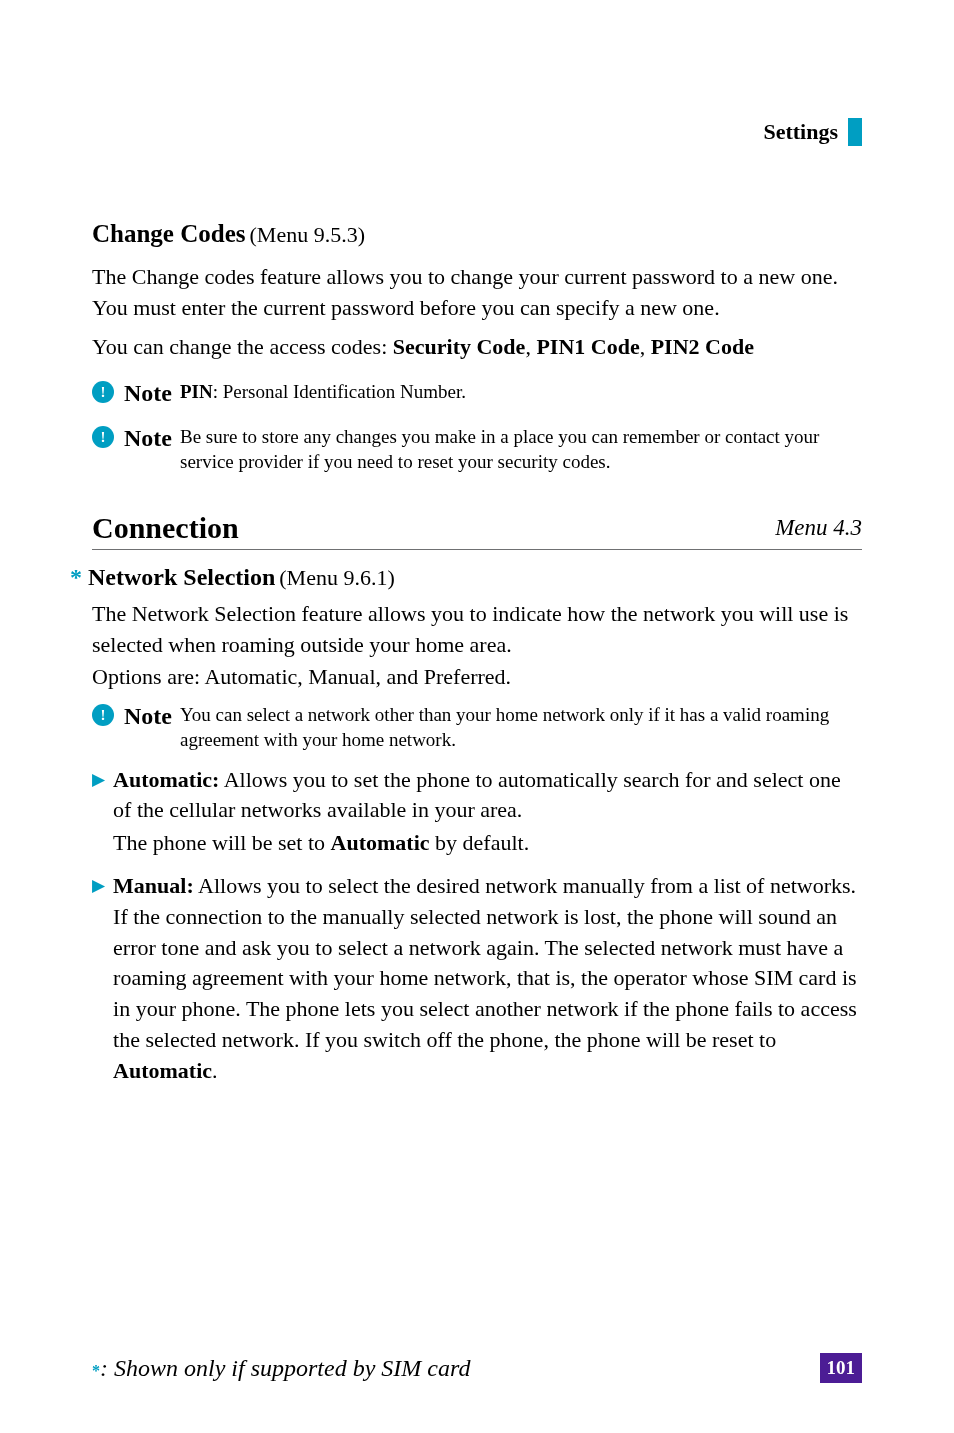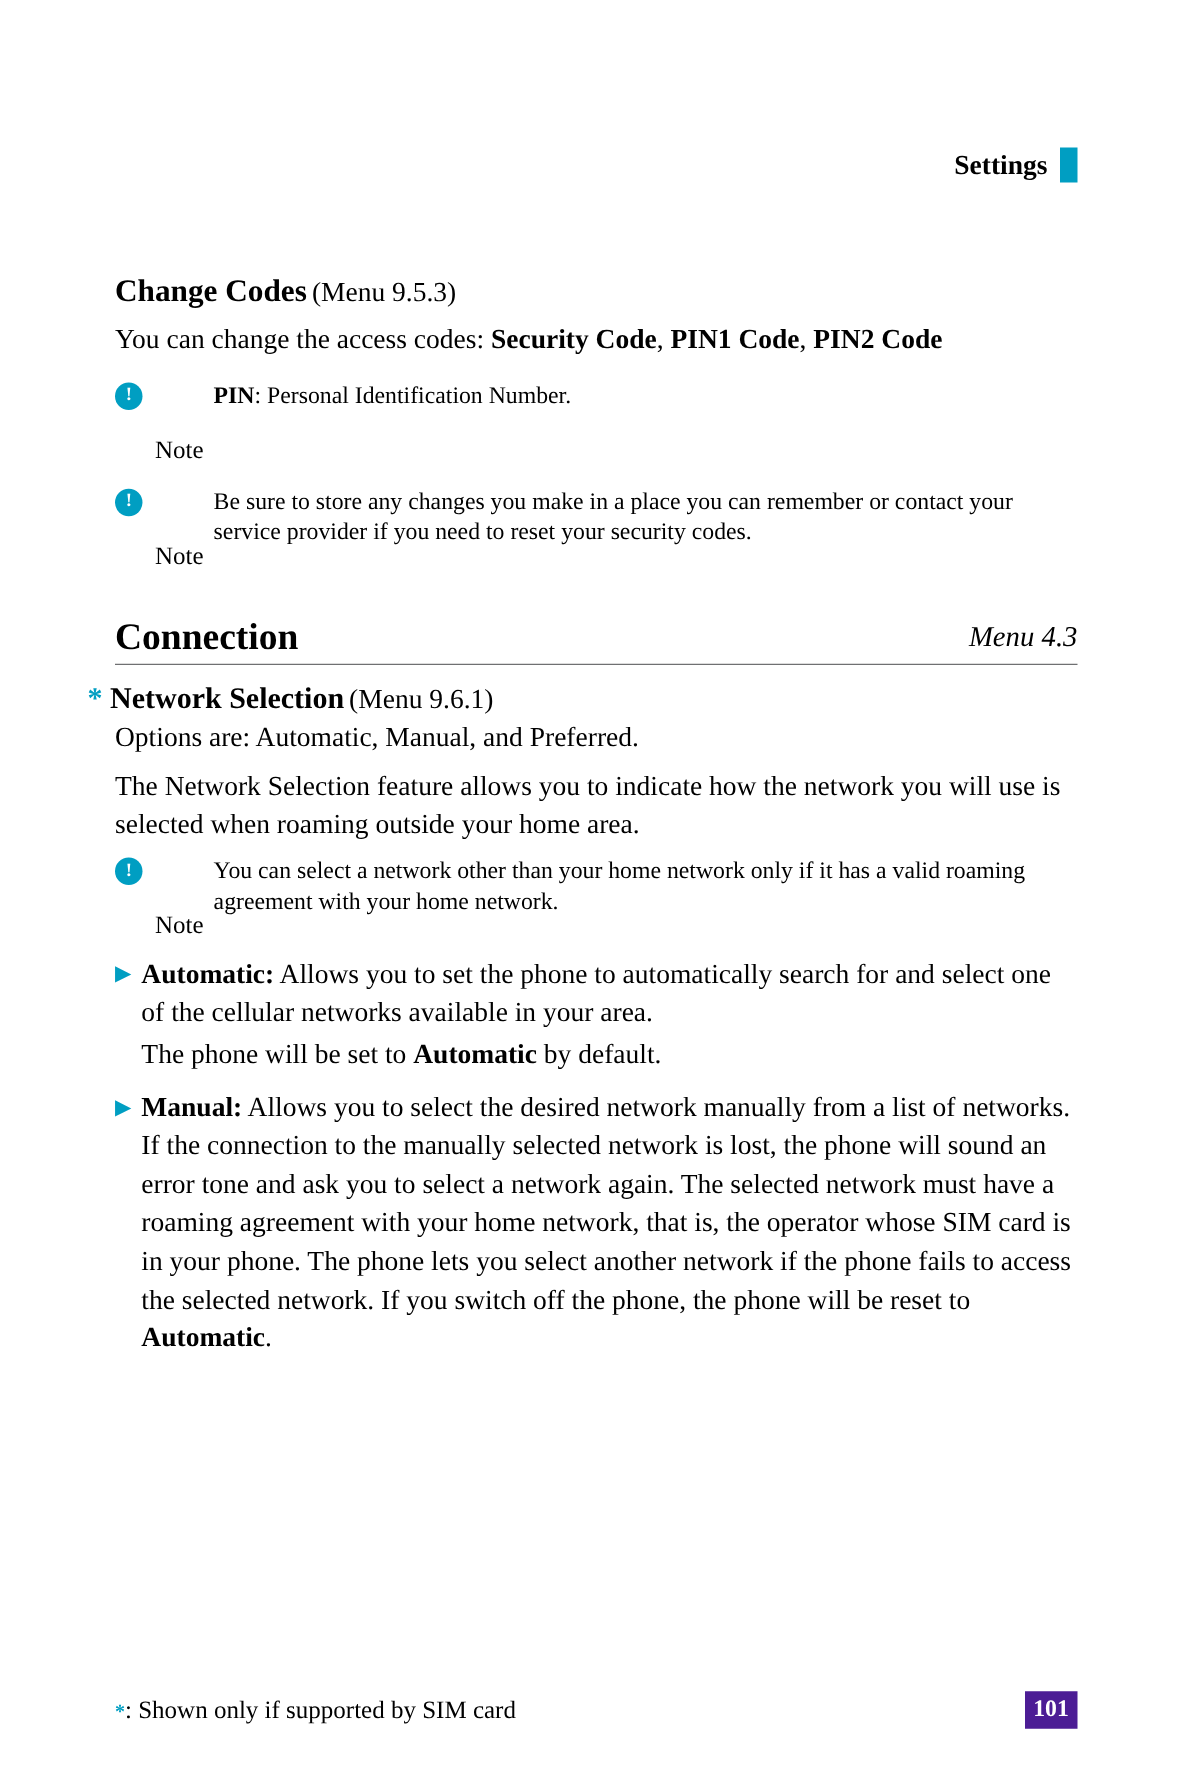--- a/index.html
+++ b/index.html
@@ -72,25 +72,24 @@
       justify-content: center;
       flex-shrink: 0;
       margin-top: 1px;
     }
     .note-icon-inner {
       color: #fff;
       font-weight: bold;
       font-size: 15px;
     }
     .note-label {
-      font-weight: normal;
-      font-size: 20px;
+      font-weight: bold;
+      font-size: 24px;
       margin-left: 10px;
       flex-shrink: 0;
-      margin-top: 44px;
     }
     .note-text {
       font-size: 19px;
       line-height: 1.3;
       margin-left: 8px;
     }
     .note-text-block {
       display: block;
     }
     .h-rule {
@@ -150,21 +149,22 @@
     .footer {
       position: absolute;
       bottom: 50px;
       left: 92px;
       right: 92px;
       display: flex;
       justify-content: space-between;
       align-items: center;
     }
     .footer-text {
-      font-size: 20px;
+      font-size: 24px;
+      font-style: italic;
     }
     .footer-star {
       color: #009ec2;
       font-weight: bold;
     }
     .page-num {
       background: #4c1d95;
       color: #fff;
       font-weight: bold;
       font-size: 19px;
@@ -180,20 +180,21 @@
 </div>
 
 <div class="content">
 
   <div>
     <span class="section-title">Change Codes</span>
     <span> </span>
     <span class="section-suffix">(Menu 9.5.3)</span>
   </div>
 
+  <p class="body-text">The Change codes feature allows you to change your current password to a new one. You must enter the current password before you can specify a new one.</p>
 
   <p class="body-text mt">
     <span>You can change the access codes: </span><span class="bold">Security Code</span><span>, </span><span class="bold">PIN1 Code</span><span>, </span><span class="bold">PIN2 Code</span>
   </p>
 
   <div class="note-row">
     <div class="note-icon">
         <span class="note-icon-inner">!</span>
       </div>
     <span class="note-label">Note</span>
@@ -219,22 +220,22 @@
   <div class="star-section">
     <span class="star">*</span>
     <div>
       <span class="network-title">Network Selection</span>
       <span> </span>
       <span class="section-suffix">(Menu 9.6.1)</span>
     </div>
   </div>
 
   <div class="indented">
+    <p class="body-text" style="margin-top:8px;">The Network Selection feature allows you to indicate how the network you will use is selected when roaming outside your home area.</p>
     <p class="body-text" style="margin-top:2px;">Options are: Automatic, Manual, and Preferred.</p>
-    <p class="body-text" style="margin-top:8px;">The Network Selection feature allows you to indicate how the network you will use is selected when roaming outside your home area.</p>
 
     <div class="note-row" style="margin-top:10px;">
       <div class="note-icon">
           <span class="note-icon-inner">!</span>
         </div>
       <span class="note-label">Note</span>
       <span class="note-text">You can select a network other than your home network only if it has a valid roaming agreement with your home network.</span>
     </div>
 
     <div class="bullet-row">

